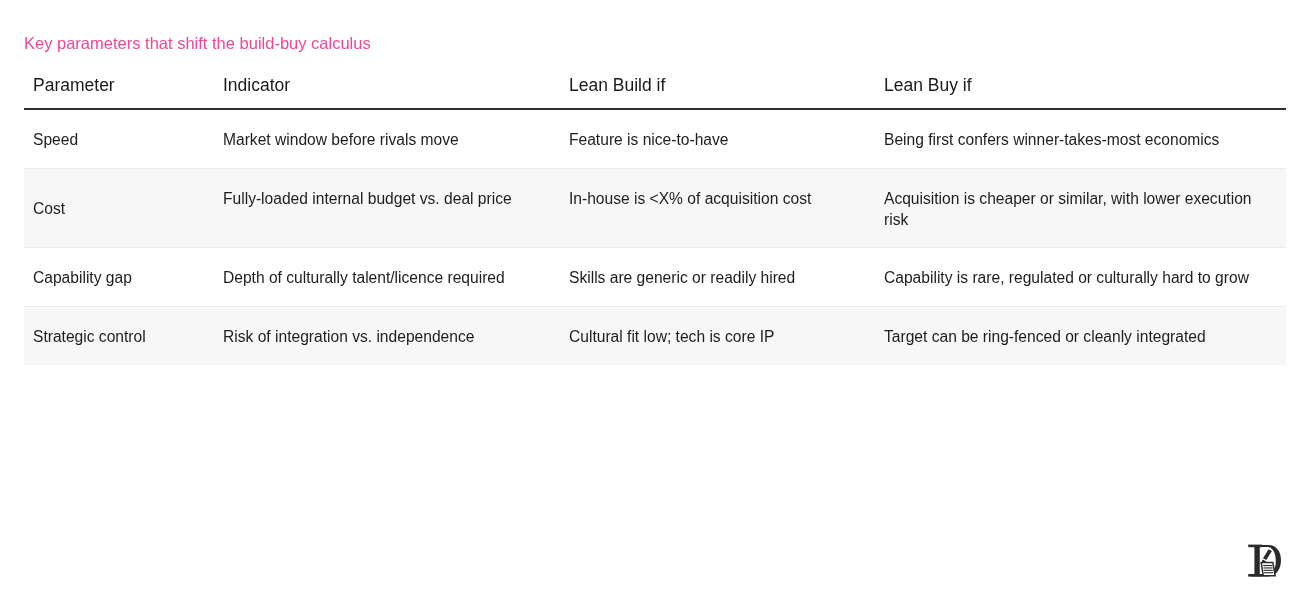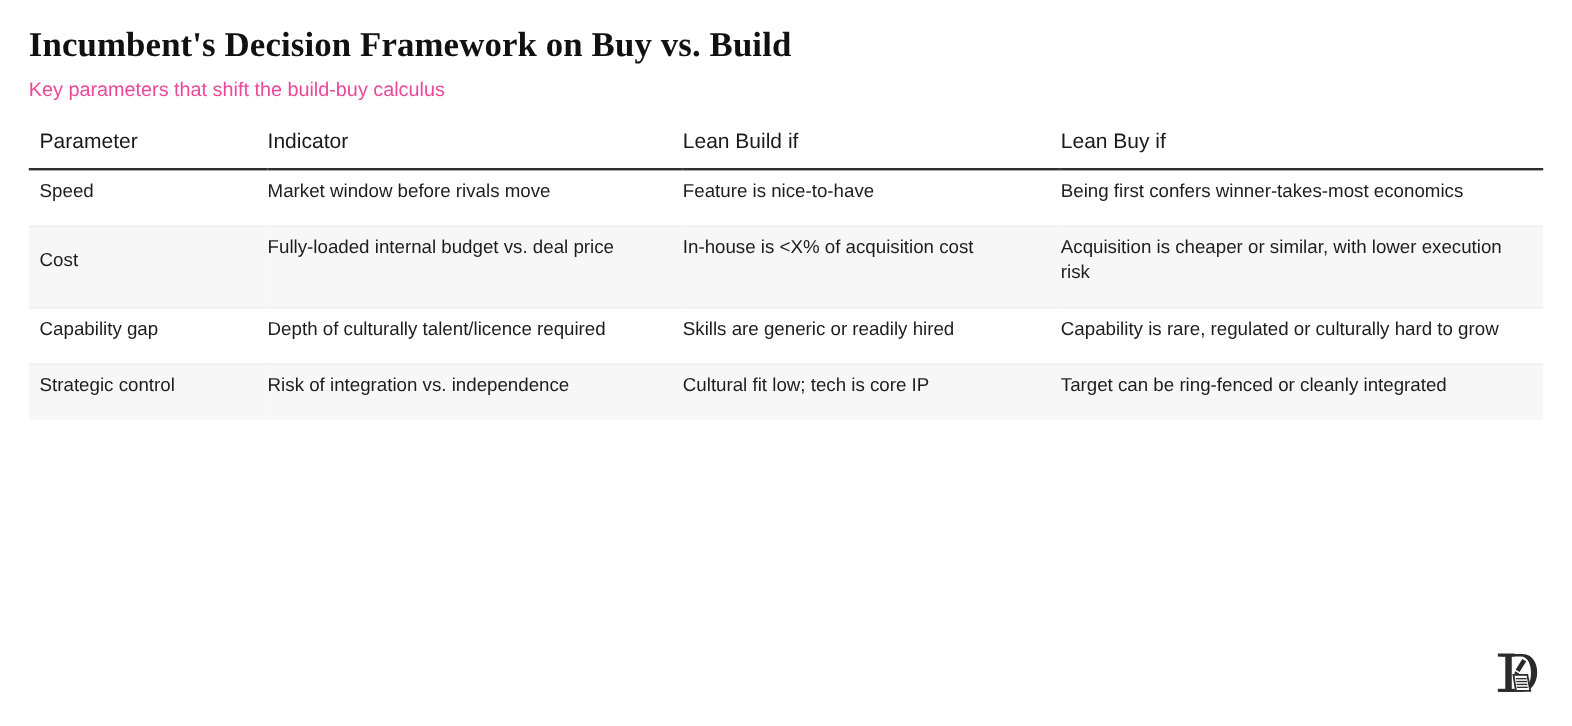--- a/index.html
+++ b/index.html
@@ -70,21 +70,21 @@
     vertical-align: bottom;
     line-height: 1.2;
   }
   table.framework thead th.first { padding-left: 9px; }
 
   table.framework tbody td {
     font-size: 15.6px;
     font-weight: 400;
     color: #1d1d1d;
     line-height: 1.34;
-    padding: 8px 16px 17px 0;
+    padding: 20px 16px 17px 0;
     vertical-align: top;
     border-bottom: 1px solid #ececec;
   }
   table.framework tbody td.param {
     vertical-align: middle;
     padding-left: 9px;
     padding-right: 12px;
   }
   table.framework tbody tr.shaded td {
     background: #f7f7f7;
@@ -102,21 +102,20 @@
     height: 44px;
   }
   .logo svg { display: block; }
 </style>
 </head>
 <body>
 
 <div class="slide">
 
   <div class="header">
-    <h1 class="title">Incumbent's Decision Framework on Buy vs. Build</h1>
     <p class="subtitle">Key parameters that shift the build-buy calculus</p>
   </div>
 
   <div class="table-wrap">
     <table class="framework">
       <colgroup>
         <col class="c-param">
         <col class="c-ind">
         <col class="c-build">
         <col class="c-buy">

